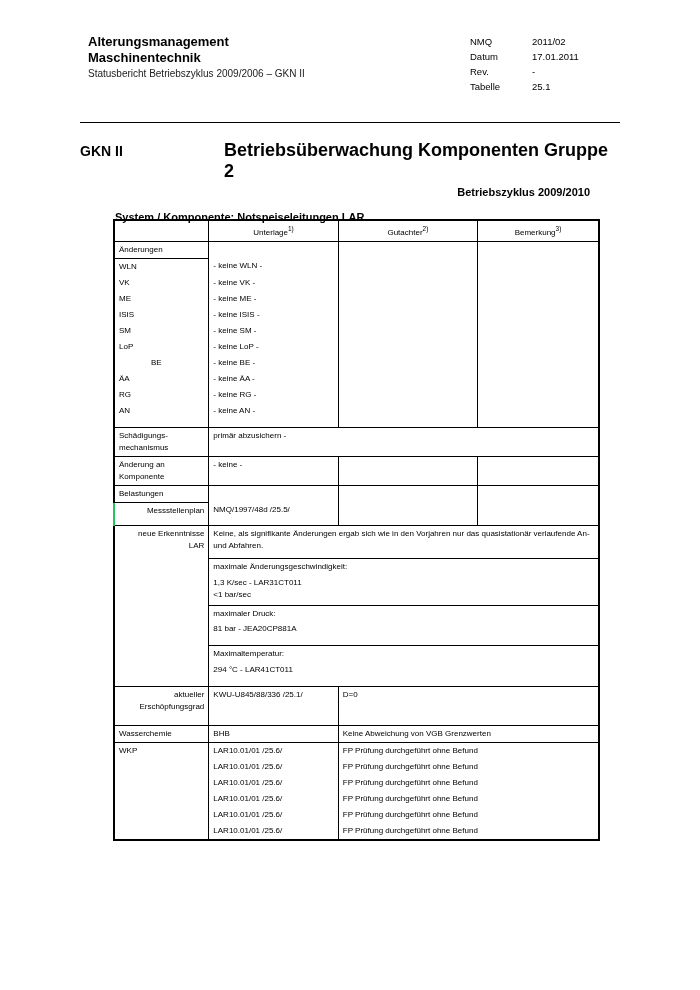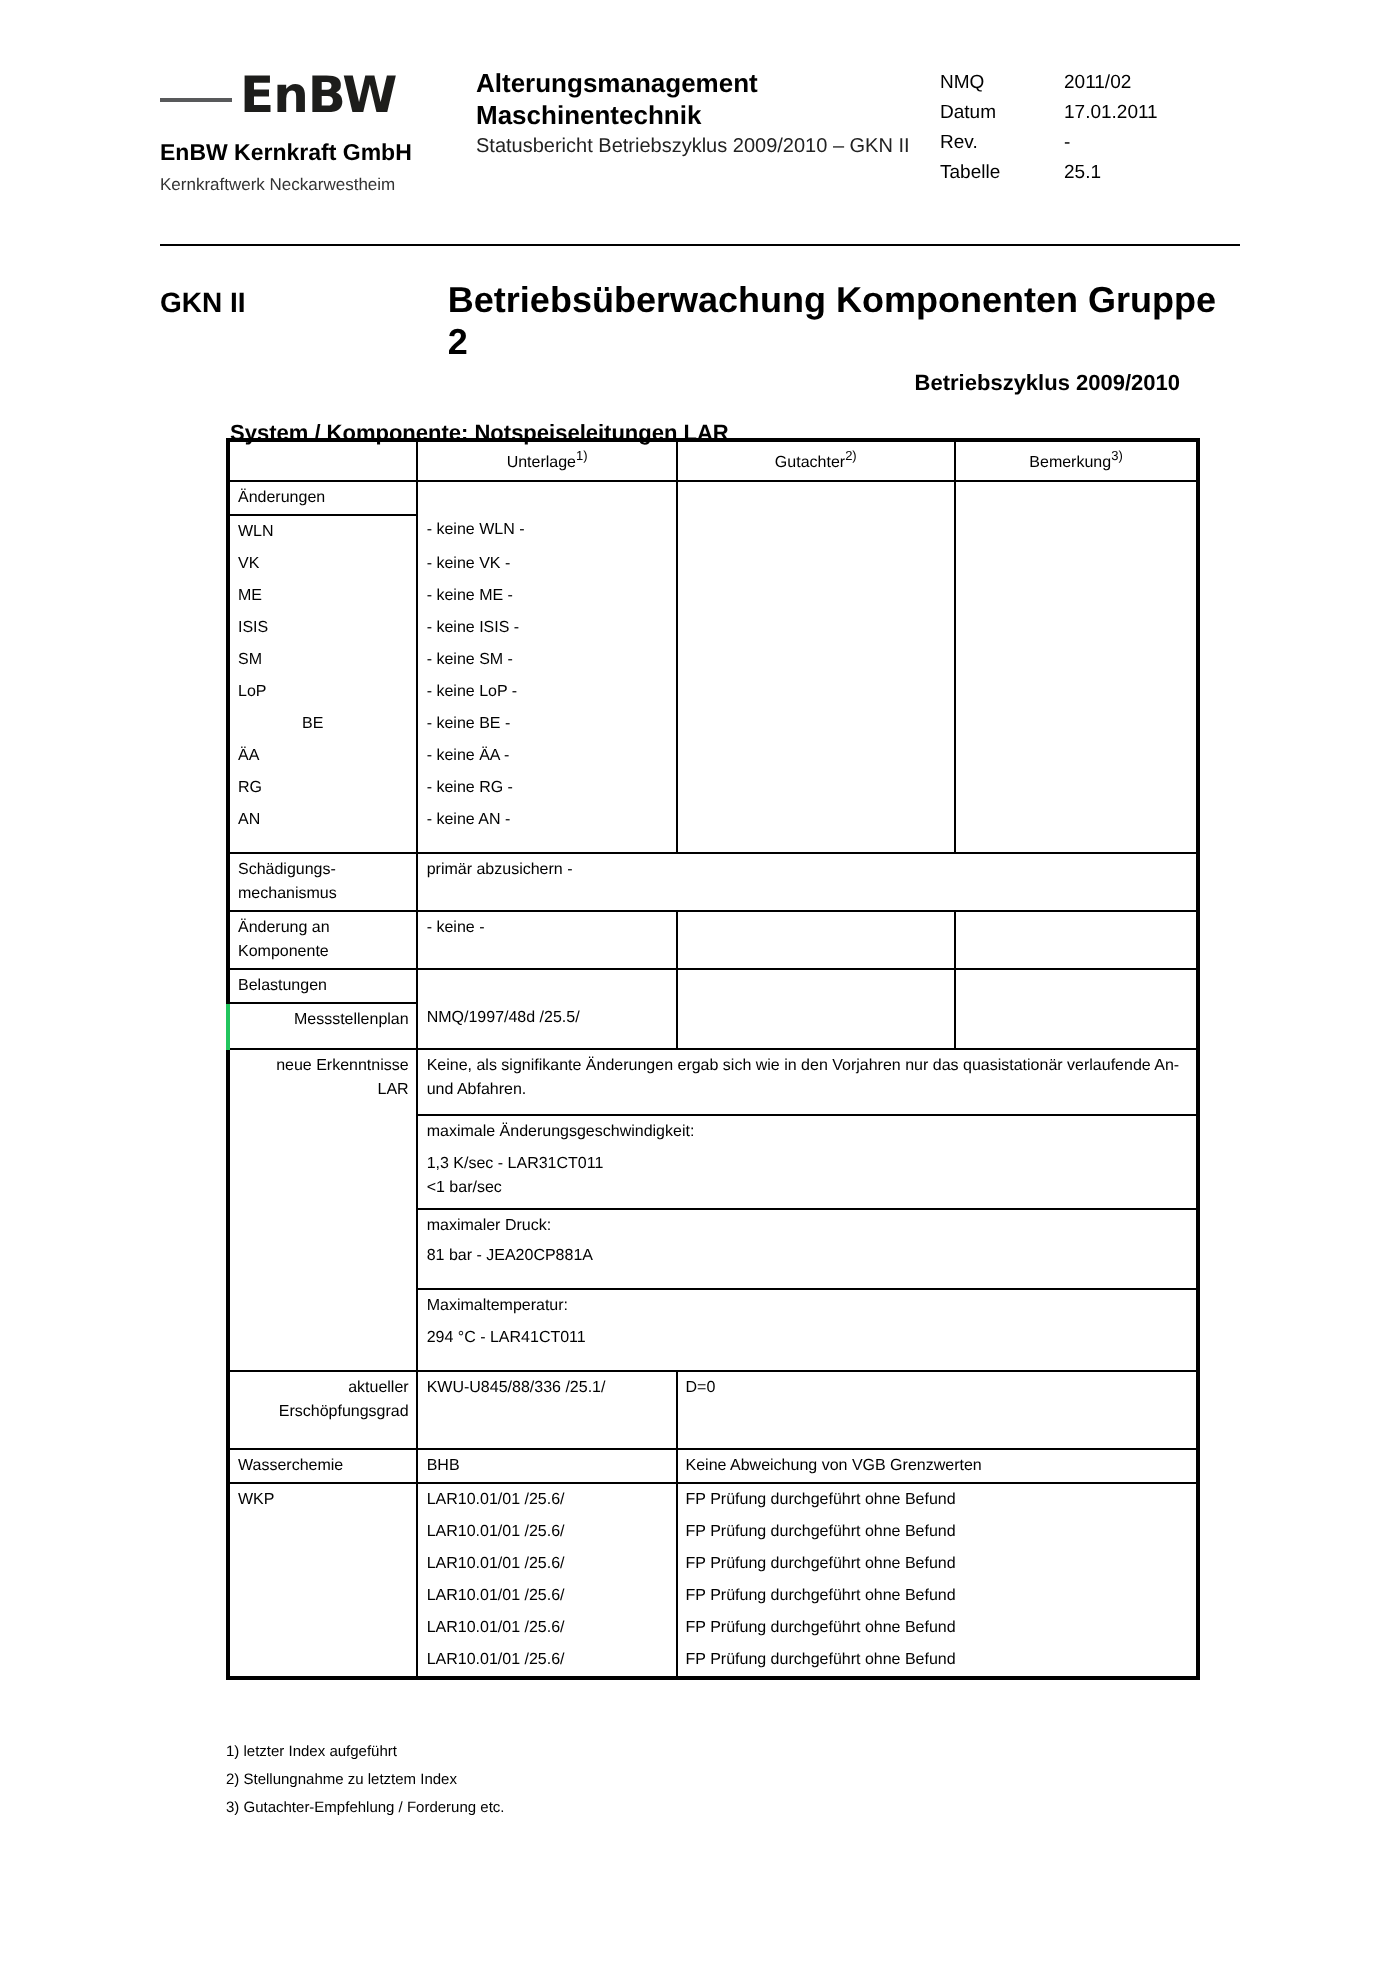--- a/index.html
+++ b/index.html
@@ -193,32 +193,24 @@
     line-height: 13px;
   }
   .footnotes div { margin-bottom: 1px; }
 </style>
 </head>
 <body>
 
 <div class="page">
 
   <div class="header">
-    <div class="hdr-left">
-      <div class="logo-row">
-        <span class="logo-dash"></span>
-        <span class="logo-text">EnBW</span>
-      </div>
-      <div class="company">EnBW Kernkraft GmbH</div>
-      <div class="plant">Kernkraftwerk Neckarwestheim</div>
-    </div>
     <div class="hdr-mid">
       <div class="hdr-title1">Alterungsmanagement</div>
       <div class="hdr-title2">Maschinentechnik</div>
-      <div class="hdr-sub">Statusbericht Betriebszyklus 2009/2010 – GKN II</div>
+      <div class="hdr-sub">Statusbericht Betriebszyklus 2009/2006 – GKN II</div>
     </div>
     <div class="hdr-right">
       <div class="meta-row">
         <span class="meta-key">NMQ</span>
         <span class="meta-val">2011/02</span>
       </div>
       <div class="meta-row">
         <span class="meta-key">Datum</span>
         <span class="meta-val">17.01.2011</span>
       </div>
@@ -433,19 +425,14 @@
       <td colspan="2" class="no-top no-bottom" style="border-right:2px solid #000;">FP Prüfung durchgeführt ohne Befund</td>
     </tr>
     <tr>
       <td class="no-top" style="border-left:2px solid #000;border-bottom:2px solid #000;padding-bottom:8px;"></td>
       <td class="no-top" style="border-bottom:2px solid #000;">LAR10.01/01 /25.6/</td>
       <td colspan="2" class="no-top" style="border-right:2px solid #000;border-bottom:2px solid #000;">FP Prüfung durchgeführt ohne Befund</td>
     </tr>
   </tbody>
     </table>
 
-  <div class="footnotes">
-    <div>1) letzter Index aufgeführt</div>
-    <div>2) Stellungnahme zu letztem Index</div>
-    <div>3) Gutachter-Empfehlung / Forderung etc.</div>
-  </div>
 
 </div>
 
 </body></html>

